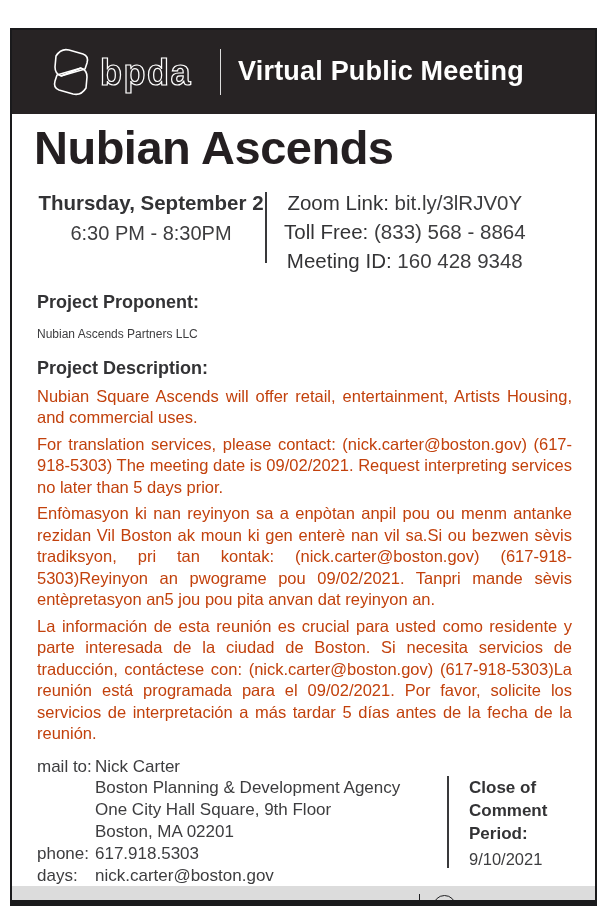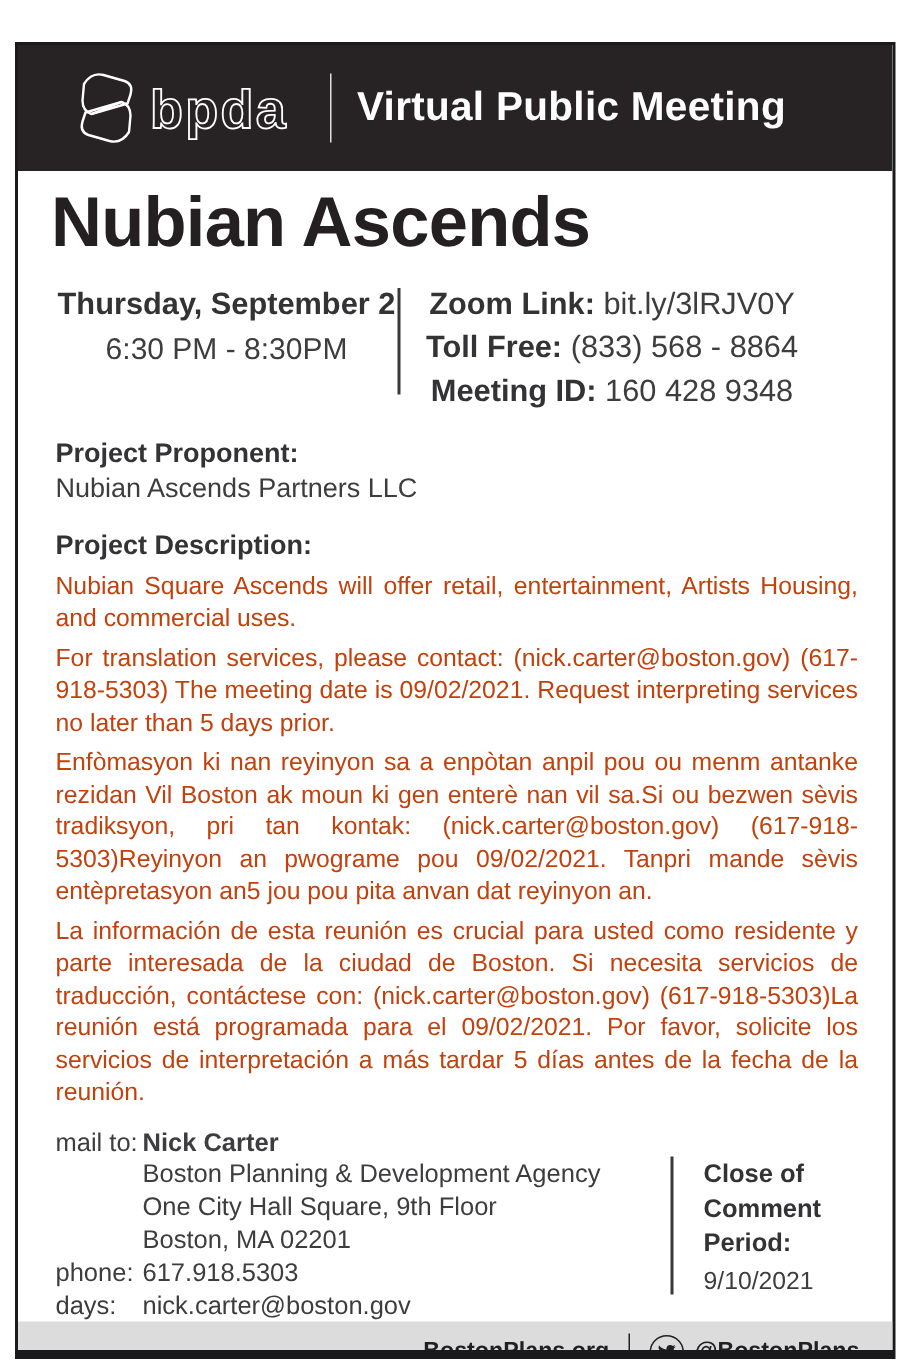--- a/index.html
+++ b/index.html
@@ -42,26 +42,26 @@
     letter-spacing: -0.5px; line-height: 1.12;
   }
 
   
   .schedule-row { display: flex; margin: 13px 22px 0 25px; text-align: center; }
   .schedule-left { width: 228px; padding-top: 3px; }
   .date { font-size: 20.5px; font-weight: bold; color: #333335; white-space: nowrap; }
   .time { font-size: 20px; margin-top: 7px; color: #3d3d3f; }
   .v-divider { width: 2px; background: #39393b; align-self: stretch; margin: 4px 0 12px; }
   .zoom-col { margin-left: 17px; font-size: 20.5px; line-height: 29px; white-space: nowrap; }
-  .b { font-weight: bold; color: #333335; }
+  .b { font-weight: normal; color: #333335; }
 
   
   .section-label { font-size: 18px; font-weight: bold; color: #333335; }
   .proponent { margin: 17px 22px 0 25px; }
-  .proponent-value { font-size: 18px; margin-top: 2px; }
+  .proponent-value { font-size: 12px; margin-top: 14px; }
   .description { margin: 17px 23px 0 25px; }
   .description p {
     margin: 5px 0 0; font-size: 16.5px; line-height: 21.5px;
     text-align: justify; color: #c2410c;
   }
   .description p:first-of-type { margin-top: 7px; }
 
   
   .contact-row { display: flex; margin: 11px 22px 0 25px; flex: 1 1 auto; }
   .contact-grid {

